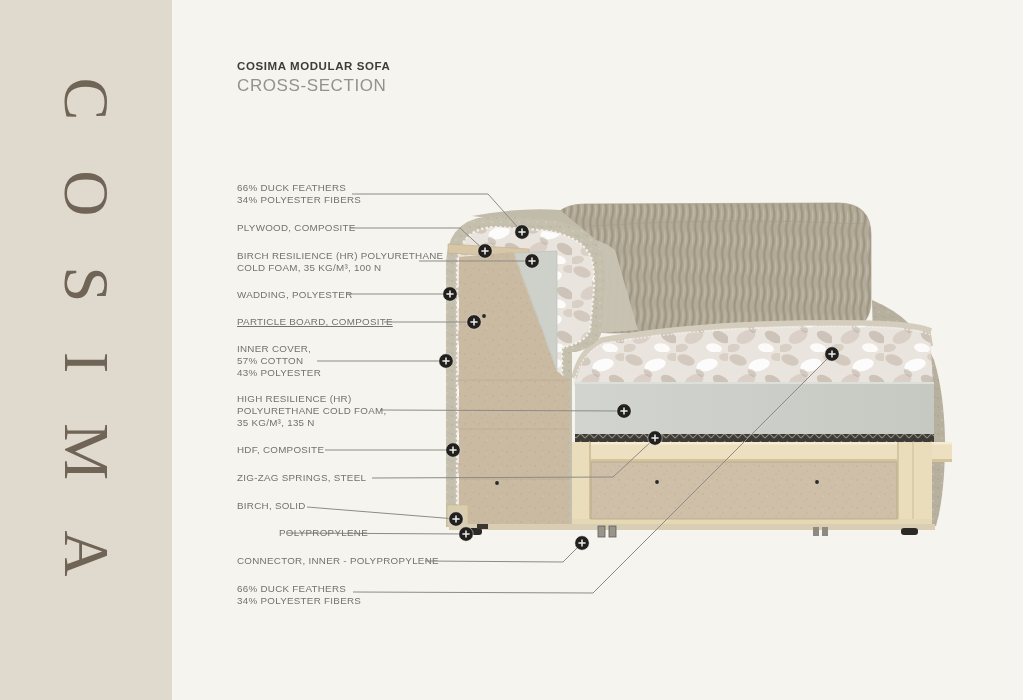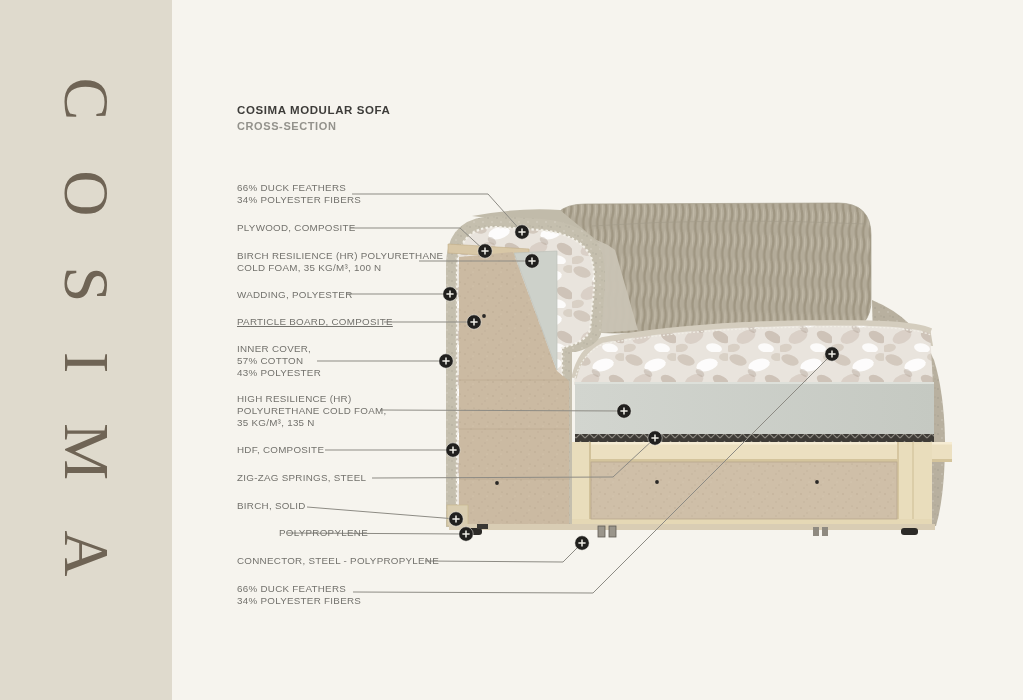--- a/index.html
+++ b/index.html
@@ -2,23 +2,23 @@
 <html><head>
 <meta charset="utf-8">
 <style>
   html,body{margin:0;padding:0;background:#f6f4ee;}
   .stage{position:relative;width:1023px;height:700px;overflow:hidden;
          font-family:"Liberation Sans",sans-serif;background:#f6f4ee;}
   .sidebar{position:absolute;left:0;top:0;width:172px;height:700px;background:#dfdacd;}
   .brand{position:absolute;left:86px;top:352px;transform:translate(-50%,-50%) rotate(90deg);
          white-space:nowrap;font-family:"Liberation Serif",serif;font-size:64px;
          letter-spacing:50px;color:#6f6455;line-height:1;}
-  .hdr{position:absolute;left:237px;top:60px;margin-top:44px;}
+  .hdr{position:absolute;left:237px;top:60px;}
   .hdr .title{font-size:11.5px;font-weight:bold;letter-spacing:.6px;color:#3d3c39;}
-  .hdr .subtitle{font-size:11px;font-weight:bold;letter-spacing:.6px;color:#93928c;margin-top:4px;}
+  .hdr .subtitle{font-size:17px;font-weight:normal;letter-spacing:.6px;color:#93928c;margin-top:4px;}
   .callout-label{position:absolute;left:237px;font-size:9.8px;line-height:12.2px;
          letter-spacing:.28px;color:#73726d;white-space:nowrap;}
   svg.illus{position:absolute;left:0;top:0;}
   .lbl-line{display:block;}
 </style>
 </head>
 <body>
 
 <div class="stage">
 
@@ -250,20 +250,20 @@
       <div class="callout-label" style="top: 472px;">
         <span class="lbl-line">ZIG-ZAG SPRINGS, STEEL</span>
       </div>
       <div class="callout-label" style="top: 500px;">
         <span class="lbl-line">BIRCH, SOLID</span>
       </div>
       <div class="callout-label" style="top: 527px; padding-left: 42px;">
         <span class="lbl-line">POLYPROPYLENE</span>
       </div>
       <div class="callout-label" style="top: 555px;">
-        <span class="lbl-line">CONNECTOR, STEEL - POLYPROPYLENE</span>
+        <span class="lbl-line">CONNECTOR, INNER - POLYPROPYLENE</span>
       </div>
       <div class="callout-label" style="top: 583px;">
         <span class="lbl-line">66% DUCK FEATHERS</span>
         <span class="lbl-line">34% POLYESTER FIBERS</span>
       </div>
     </div>
 </div>
 
 </body></html>

